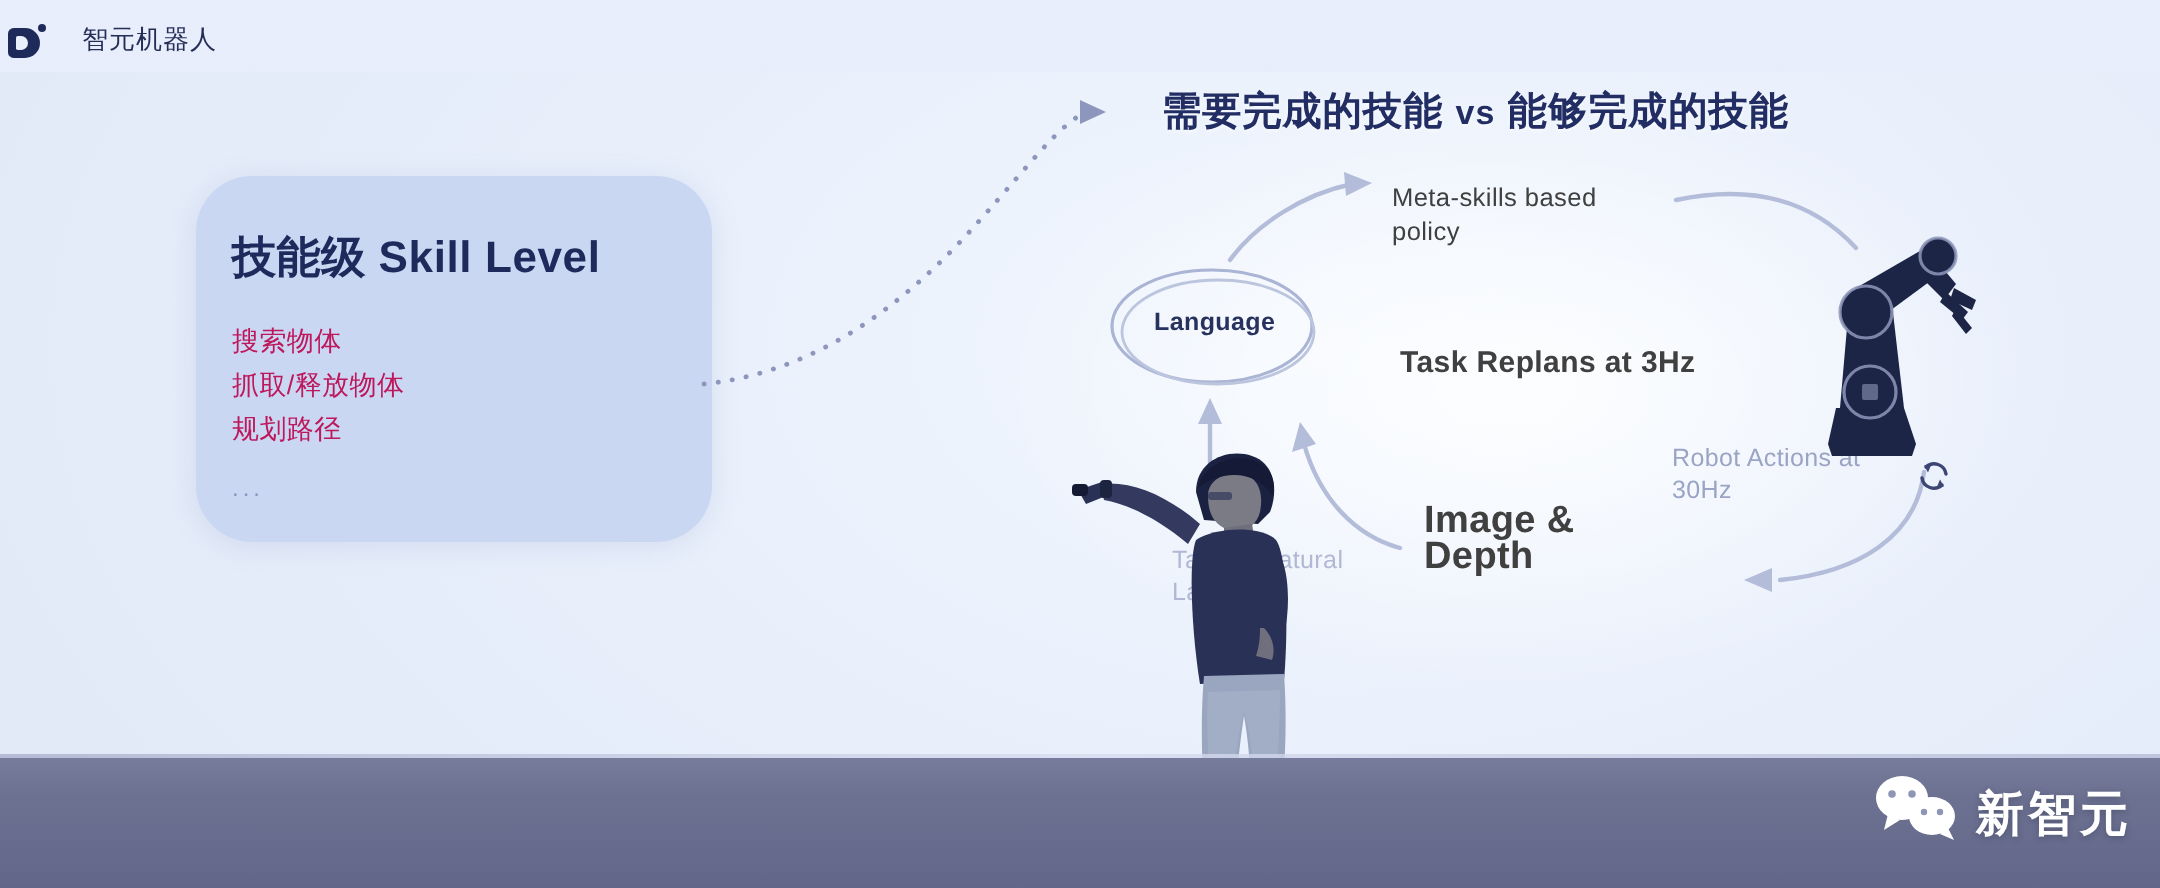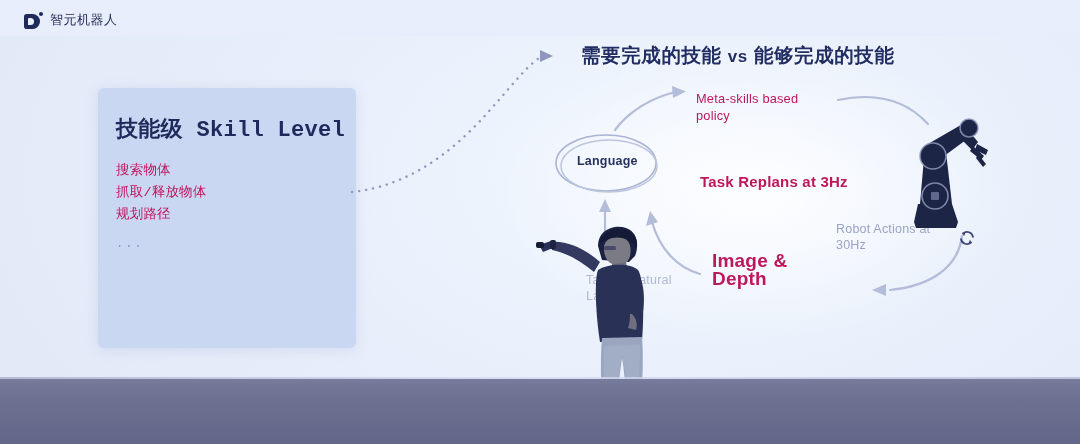--- a/index.html
+++ b/index.html
@@ -32,45 +32,44 @@
     background:linear-gradient(180deg,#787c9c 0%, #6d7191 30%, #62678a 100%);
   }
   #floor-edge{
     position:absolute; left:0; top:377px; width:1080px; height:3px;
     background:linear-gradient(90deg,#aab0cc,#d7dcef,#b5bbd6);
     opacity:.8;
   }
 
   
   #brand{
-    position:absolute; left:24px; top:11px;
-    display:flex; align-items:center; gap:7px;
+    position:absolute; left:4px; top:11px;
+    display:flex; align-items:center; gap:18px;
   }
   #brand .mark{ position:relative; width:19px; height:17px; }
   #brand .mark .d{
     position:absolute; left:0; top:2px; width:16px; height:15px;
     background:#1e2a5a; border-radius:3px 8px 8px 3px;
   }
   #brand .mark .d::after{
     content:""; position:absolute; left:4px; top:4px;
     width:6px; height:7px; background:#e9effb; border-radius:1px 4px 4px 1px;
   }
   #brand .mark .dot{
     position:absolute; right:0; top:0; width:4px; height:4px;
     background:#1e2a5a; border-radius:50%;
   }
   #brand .name{ font-size:13px; color:#242e57; letter-spacing:.5px; font-weight:500; }
 
   
   #skill-card{
-    position:absolute; left:98px; top:88px; width:258px; height:260px;
-    background:#cad7f3; border-radius:6px;
+    position:absolute; left:98px; top:88px; width:258px; height:183px;
+    background:#cad7f3; border-radius:28px;
     box-shadow:0 2px 14px rgba(120,140,190,.18);
     padding:26px 0 0 18px;
-    font-family:Liberation Mono, monospace;
   }
   #skill-card h1{
     font-size:22px; font-weight:700; color:#1f2a5c;
     letter-spacing:.3px; margin-bottom:16px;
   }
   #skill-card ul{ list-style:none; }
   #skill-card li{
     font-size:13.5px; color:#be185d; line-height:22px; letter-spacing:.2px;
   }
   #skill-card li.ellipsis{ color:#8b96c0; letter-spacing:2px; padding-top:7px; font-size:12px;}
@@ -81,21 +80,21 @@
     font-size:19.5px; font-weight:700; color:#222e63;
     letter-spacing:.6px; white-space:nowrap;
     text-shadow:0 1px 2px rgba(255,255,255,.6);
   }
   #headline .vs{ font-weight:600; font-size:17px; }
 
   
   .ovl{ position:absolute; left:0; top:0; width:1080px; height:444px; pointer-events:none; }
 
   
-  .dlabel{ position:absolute; color:#be185d; letter-spacing:.2px; }
+  .dlabel{ position:absolute; color:#404040; letter-spacing:.2px; }
   #lbl-workgpt{ left:577px; top:154px; font-size:12.5px; font-weight:700; color:#27325f; }
   #lbl-meta{ left:696px; top:90px; font-size:12.8px; font-weight:500; line-height:17px; }
   #lbl-replans{ left:700px; top:173px; font-size:15px; font-weight:600; }
   #lbl-imgdepth{ left:712px; top:252px; font-size:19px; font-weight:600; line-height:18px; }
   #lbl-robot{ left:836px; top:221px; font-size:12.5px; color:#9aa4c4; line-height:16px; }
   #lbl-tasknl{
     left:586px; top:272px; font-size:12.5px; color:#b0b8d4; line-height:16px;
   }
 
   
@@ -283,14 +282,33 @@
       <path d="M68,128 L104,127 C104,144 103,166 101,182 L92,182 C91,164 89,148 86,138 C83,150 81,166 79,182 L70,182 C68,164 67,144 68,128 Z" fill="#a8b2ca" opacity=".6"></path>
 
       <path d="M64,190 L82,190 L84,200 L62,202 C58,200 58,194 64,190 Z" fill="#121729"></path>
       <path d="M88,190 L106,190 L110,200 L86,202 C84,198 84,193 88,190 Z" fill="#121729"></path>
     </svg>
   </div>
 
   <div id="floor-edge"></div>
   <div id="stage-floor"></div>
 
+  <div id="watermark">
+    <span>
+      <svg width="44" height="34" viewBox="0 0 44 34">
+        <g fill="#ffffff">
+          <ellipse cx="15" cy="12" rx="13" ry="11"></ellipse>
+          <path d="M8,20 L6,28 L14,23 Z"></path>
+          <ellipse cx="30" cy="21" rx="11.5" ry="9.5"></ellipse>
+          <path d="M38,27 L41,33 L34,30 Z"></path>
+        </g>
+        <g fill="#8e96b6">
+          <circle cx="10" cy="10" r="1.9"></circle>
+          <circle cx="20" cy="10" r="1.9"></circle>
+          <circle cx="26" cy="19" r="1.6"></circle>
+          <circle cx="34" cy="19" r="1.6"></circle>
+        </g>
+      </svg>
+    </span>
+    <span class="wm-text">新智元</span>
+  </div>
 
 </div>
 
 </body></html>

